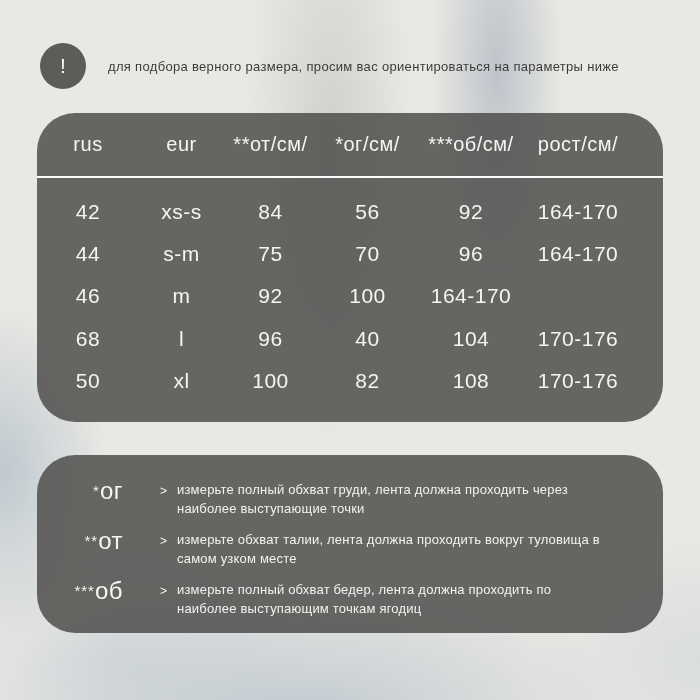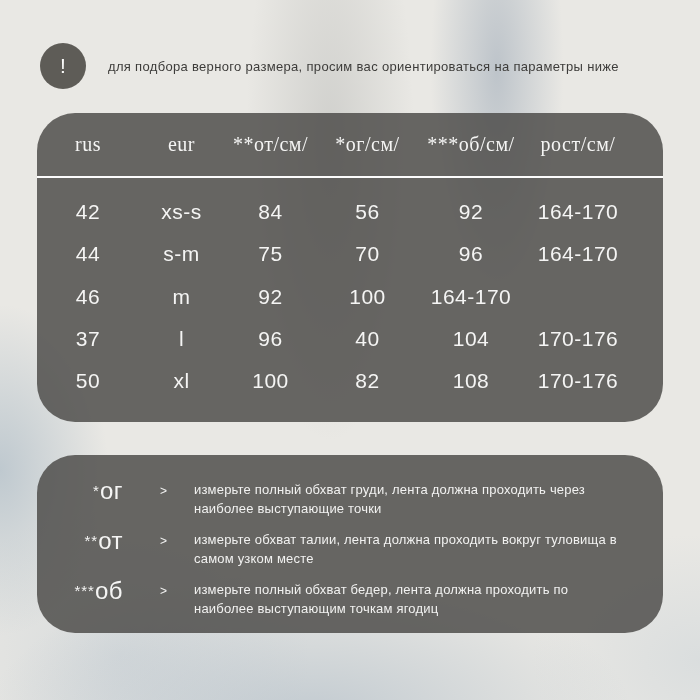--- a/index.html
+++ b/index.html
@@ -44,49 +44,49 @@
     box-sizing: border-box;
   }
 
   
   .table-panel { top: 113px; height: 309px; }
   .grid6 {
     display: grid;
     grid-template-columns: 102px 85px 93px 101px 106px 108px;
     width: 595px;
   }
-  .thead { height: 63px; align-items: center; font-family: Liberation Serif, serif; }
+  .thead { height: 63px; align-items: center; }
   .tcell { text-align: center; letter-spacing: 0.5px; white-space: nowrap; }
   .thead .tcell { font-size: 20px; }
   .sep { height: 2px; width: 626px; background: #fcfcfc; }
   .tbody {
     height: 244px; box-sizing: border-box;
     padding: 13px 16px 20px 0;
-    display: flex; flex-direction: column;
+    display: flex; flex-direction: column; justify-content: flex-end;
   }
   .trow { flex: 1; align-items: center; }
   .trow .tcell { font-size: 21px; }
 
   
   .legend-panel { top: 455px; height: 178px; padding-top: 26px; }
   .legend-row {
     display: grid;
     grid-template-columns: 86px 54px 440px;
     align-items: start;
     margin-bottom: 13px;
   }
   .term {
     text-align: right; font-size: 24px; line-height: 22px;
     letter-spacing: 0.5px; margin-top: -1px; white-space: nowrap;
   }
   .term .stars { font-size: 15px; letter-spacing: 1px; position: relative; top: -3px; }
   .marker { font-size: 12px; padding-left: 37px; padding-top: 3px; }
   .desc {
     font-size: 13px; line-height: 18.5px; letter-spacing: 0.2px;
-    max-width: 432px; color: #f2f2f1; margin-left: 17px;
+    max-width: 432px; color: #f2f2f1;
   }
 </style>
 </head>
 <body>
 
 <div class="canvas">
 
   <div class="notice">
     <div class="notice-circle">
       <span>!</span>
@@ -122,21 +122,21 @@
           <div class="tcell">164-170</div>
         </div>
         <div class="trow grid6">
           <div class="tcell">46</div>
           <div class="tcell">m</div>
           <div class="tcell">92</div>
           <div class="tcell">100</div>
           <div class="tcell">164-170</div>
         </div>
         <div class="trow grid6">
-          <div class="tcell">37</div>
+          <div class="tcell">68</div>
           <div class="tcell">l</div>
           <div class="tcell">96</div>
           <div class="tcell">40</div>
           <div class="tcell">104</div>
           <div class="tcell">170-176</div>
         </div>
         <div class="trow grid6">
           <div class="tcell">50</div>
           <div class="tcell">xl</div>
           <div class="tcell">100</div>

